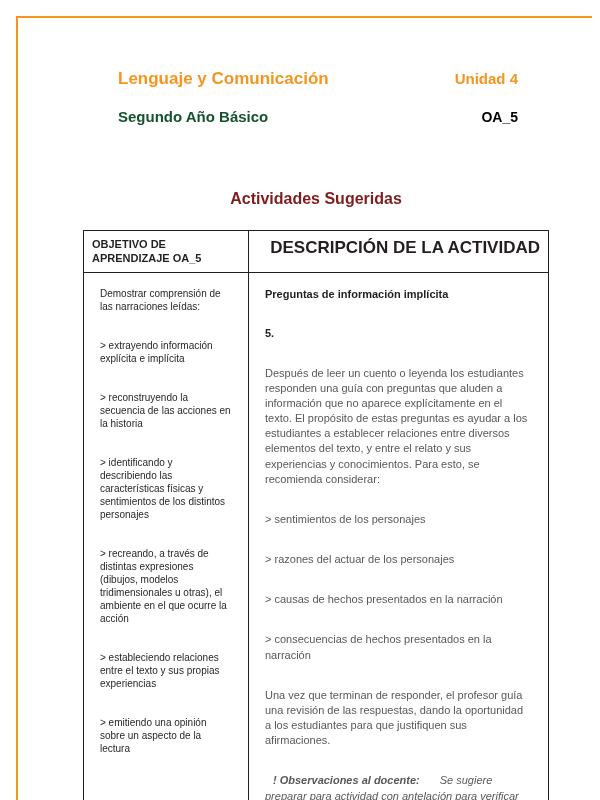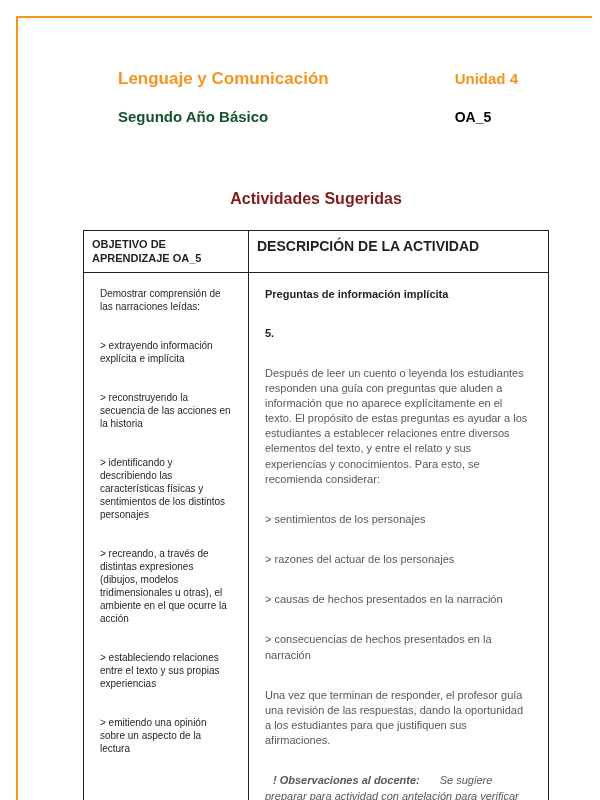--- a/index.html
+++ b/index.html
@@ -26,21 +26,21 @@
     font-weight: bold;
     font-size: 17px;
     line-height: 1.3;
   }
   .header-left .h-sub {
     color: #14532d;
     font-weight: bold;
     font-size: 15px;
     line-height: 1.4;
   }
-  .header-right { }
+  .header-right { text-align: right; }
   .header-right .h-unit {
     color: #F7941D;
     font-weight: bold;
     font-size: 15px;
     line-height: 1.5;
   }
   .header-right .h-oa {
     color: #000000;
     font-weight: bold;
     font-size: 14px;
@@ -70,24 +70,24 @@
   .col-obj { width: 165px; }
 
   .th-left {
     font-size: 11px;
     font-weight: bold;
     color: #231F20;
     text-align: left;
     line-height: 1.35;
   }
   .th-right {
-    font-size: 14px;
+    font-size: 17px;
     font-weight: bold;
     color: #231F20;
-    text-align: left;
+    text-align: right;
     line-height: 1.35;
     vertical-align: top;
   }
 
   .obj-cell {
     font-size: 10px;
     font-weight: normal;
     color: #231F20;
     line-height: 1.3;
   }

